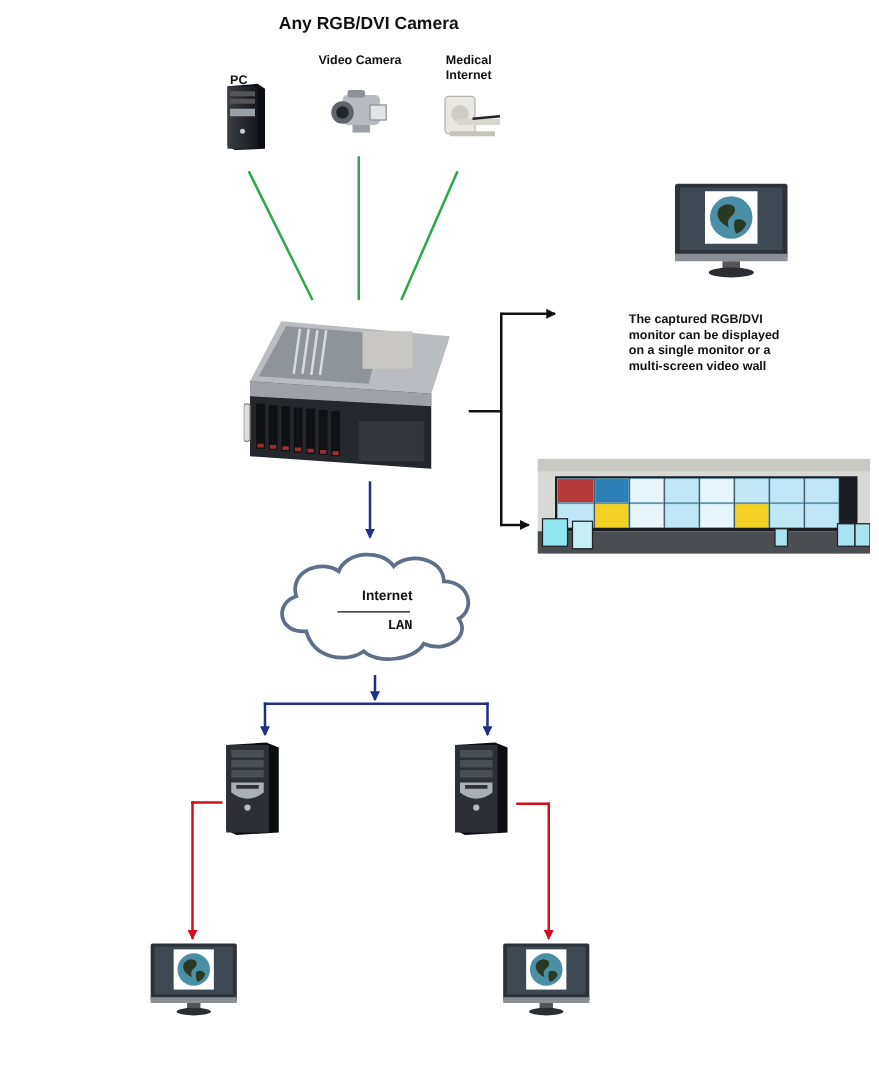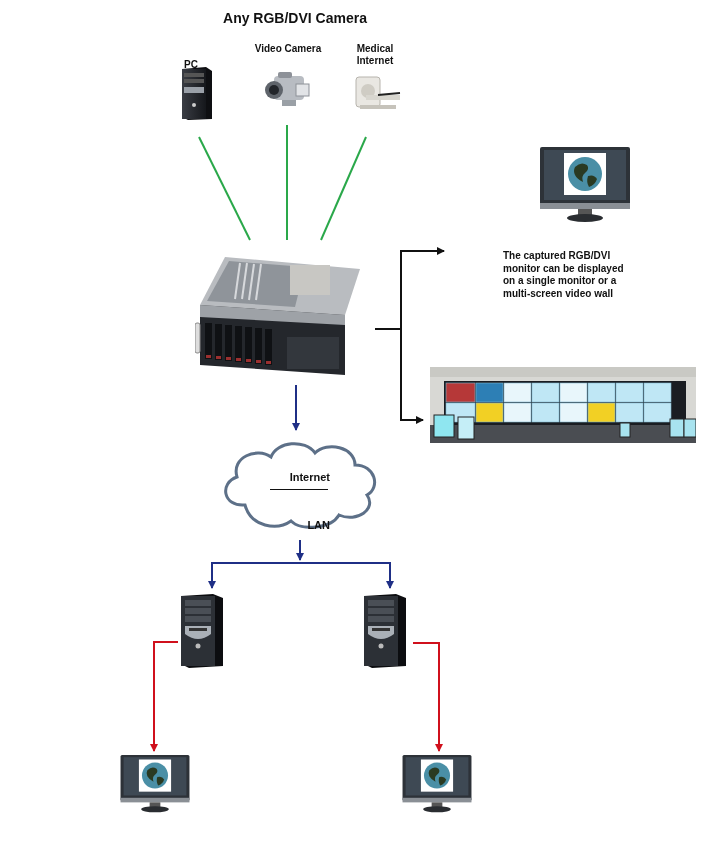--- a/index.html
+++ b/index.html
@@ -180,21 +180,21 @@
   <rect x="240" y="52" width="14" height="18" fill="#a8e3ef" stroke="#222"></rect>
   <rect x="254" y="52" width="12" height="18" fill="#a8e3ef" stroke="#222"></rect>
   <rect x="190" y="56" width="10" height="14" fill="#a8e3ef" stroke="#222"></rect>
 </svg>
 
 <svg class="abs" style="left:215px; top:435px;" width="170" height="100" viewBox="0 0 170 100">
   <path d="M30,70 C8,72 4,48 22,42 C16,22 42,12 56,22 C62,6 90,4 100,18 C112,6 140,12 140,30 C160,30 166,52 152,60 C162,74 142,88 124,80 C116,94 86,96 76,86 C62,96 36,92 30,70 Z" fill="#ffffff" stroke="#5d7088" stroke-width="3"></path>
 </svg>
 <div class="abs cloud-text" style="left:266px; top:471px; width:64px;">Internet</div>
 <div class="abs" style="left:270px; top:489px; width:58px; height:1px; background:#111;"></div>
-<div class="abs cloud-text" style="left:266px; top:519px; width:64px;">LAN</div>
+<div class="abs cloud-text" style="left:266px; top:495px; width:64px;font-family:Liberation Mono, monospace;">LAN</div>
 
 <svg class="abs" style="left:179px; top:592px;" width="46" height="78" viewBox="0 0 46 78">
   <polygon points="2,4 34,2 44,6 44,74 10,76 2,72" fill="#0c0d10"></polygon>
   <rect x="2" y="4" width="34" height="70" fill="#2c3036"></rect>
   <rect x="6" y="8" width="26" height="6" fill="#4a4f56"></rect>
   <rect x="6" y="16" width="26" height="6" fill="#4a4f56"></rect>
   <rect x="6" y="24" width="26" height="6" fill="#4a4f56"></rect>
   <path d="M6,34 h26 v8 q-13,10 -26,0 z" fill="#aab0b7"></path>
   <rect x="10" y="36" width="18" height="3" fill="#333"></rect>
   <circle cx="19" cy="54" r="2.5" fill="#bbb"></circle>

